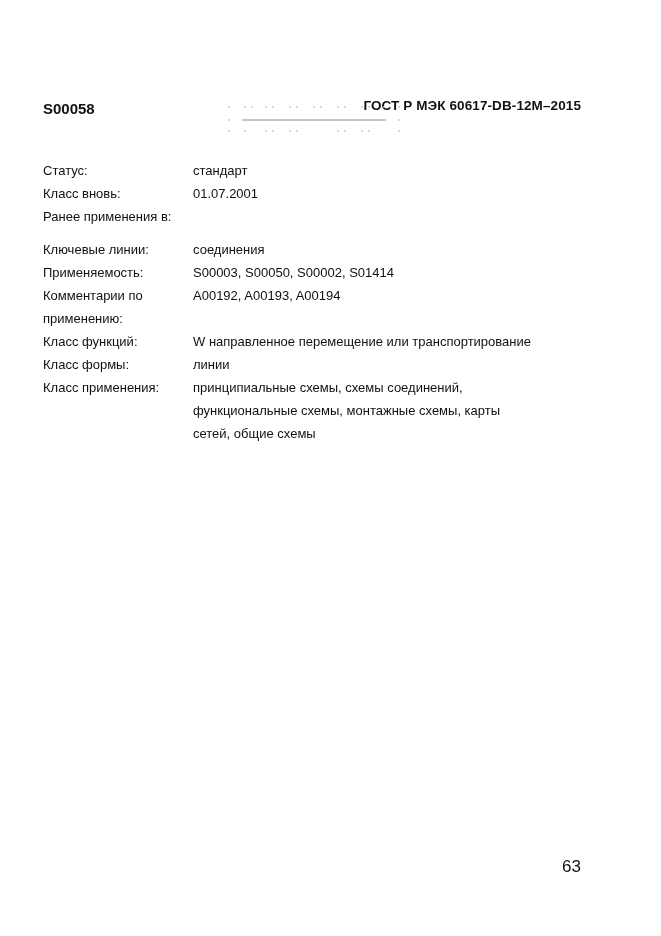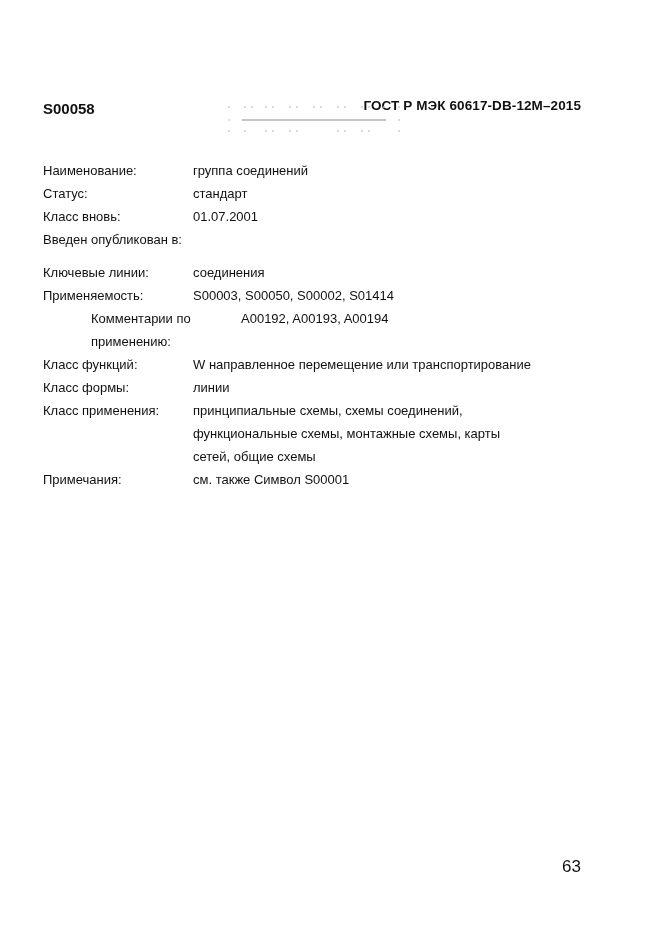--- a/index.html
+++ b/index.html
@@ -53,60 +53,52 @@
       <circle cx="119" cy="31" r="0.9"></circle>
         <circle cx="136" cy="31" r="0.9"></circle>
       <circle cx="143" cy="31" r="0.9"></circle>
     </g>
     <line x1="16" y1="20" x2="160" y2="20" stroke="#8a8a8a" stroke-width="1"></line>
   </svg>
 </div>
 
 <div class="fields">
   <div class="row">
-    <div class="label">Наименование:</div>
-    <div class="value">группа соединений</div>
-  </div>
-  <div class="row">
     <div class="label">Статус:</div>
     <div class="value">стандарт</div>
   </div>
   <div class="row">
     <div class="label">Класс вновь:</div>
     <div class="value">01.07.2001</div>
   </div>
   <div class="row">
-    <div class="label">Введен опубликован в:</div>
+    <div class="label">Ранее применения в:</div>
   </div>
 
   <div class="gap"></div>
 
   <div class="row">
     <div class="label">Ключевые линии:</div>
     <div class="value">соединения</div>
   </div>
   <div class="row">
     <div class="label">Применяемость:</div>
     <div class="value">S00003, S00050, S00002, S01414</div>
   </div>
   <div class="row">
-    <div class="label" style="width:135px;margin-right:15px;margin-left:48px;">Комментарии по применению:</div>
+    <div class="label" style="width:135px;margin-right:15px;">Комментарии по применению:</div>
     <div class="value">A00192, A00193, A00194</div>
   </div>
   <div class="row">
     <div class="label">Класс функций:</div>
     <div class="value" style="width:400px;">W направленное перемещение или транспортирование</div>
   </div>
   <div class="row">
     <div class="label">Класс формы:</div>
     <div class="value">линии</div>
   </div>
   <div class="row">
     <div class="label">Класс применения:</div>
     <div class="value" style="width:330px;">принципиальные схемы, схемы соединений, функциональные схемы, монтажные схемы, карты сетей, общие схемы</div>
   </div>
-  <div class="row">
-    <div class="label">Примечания:</div>
-    <div class="value">см. также Символ S00001</div>
-  </div>
 </div>
 
 <div class="page-num">63</div>
 
 </body></html>

